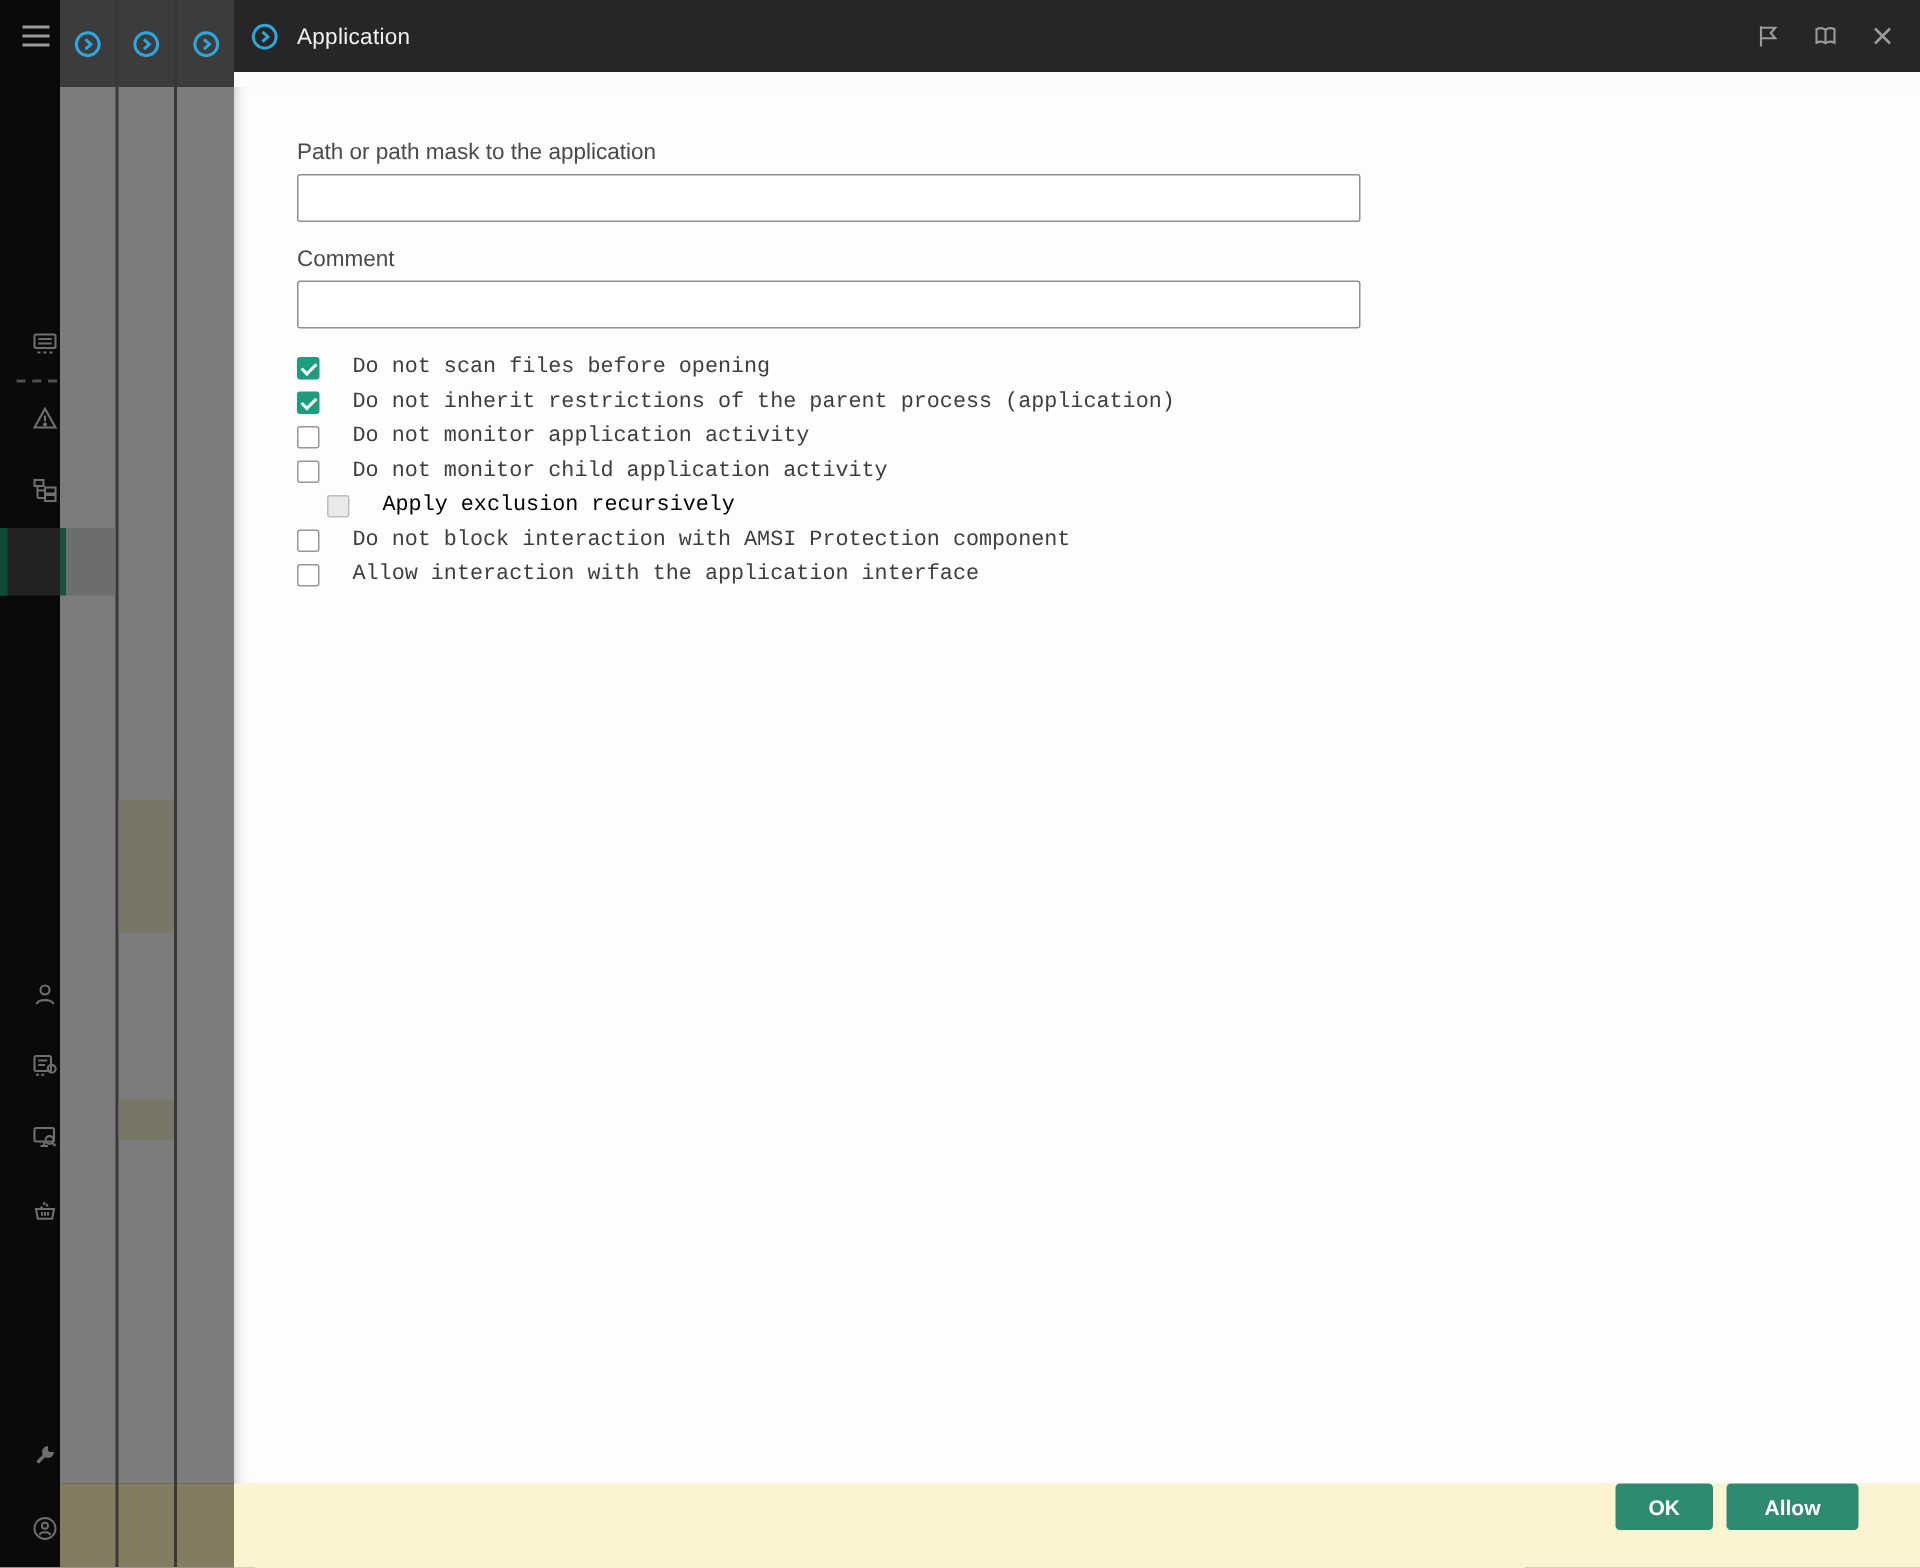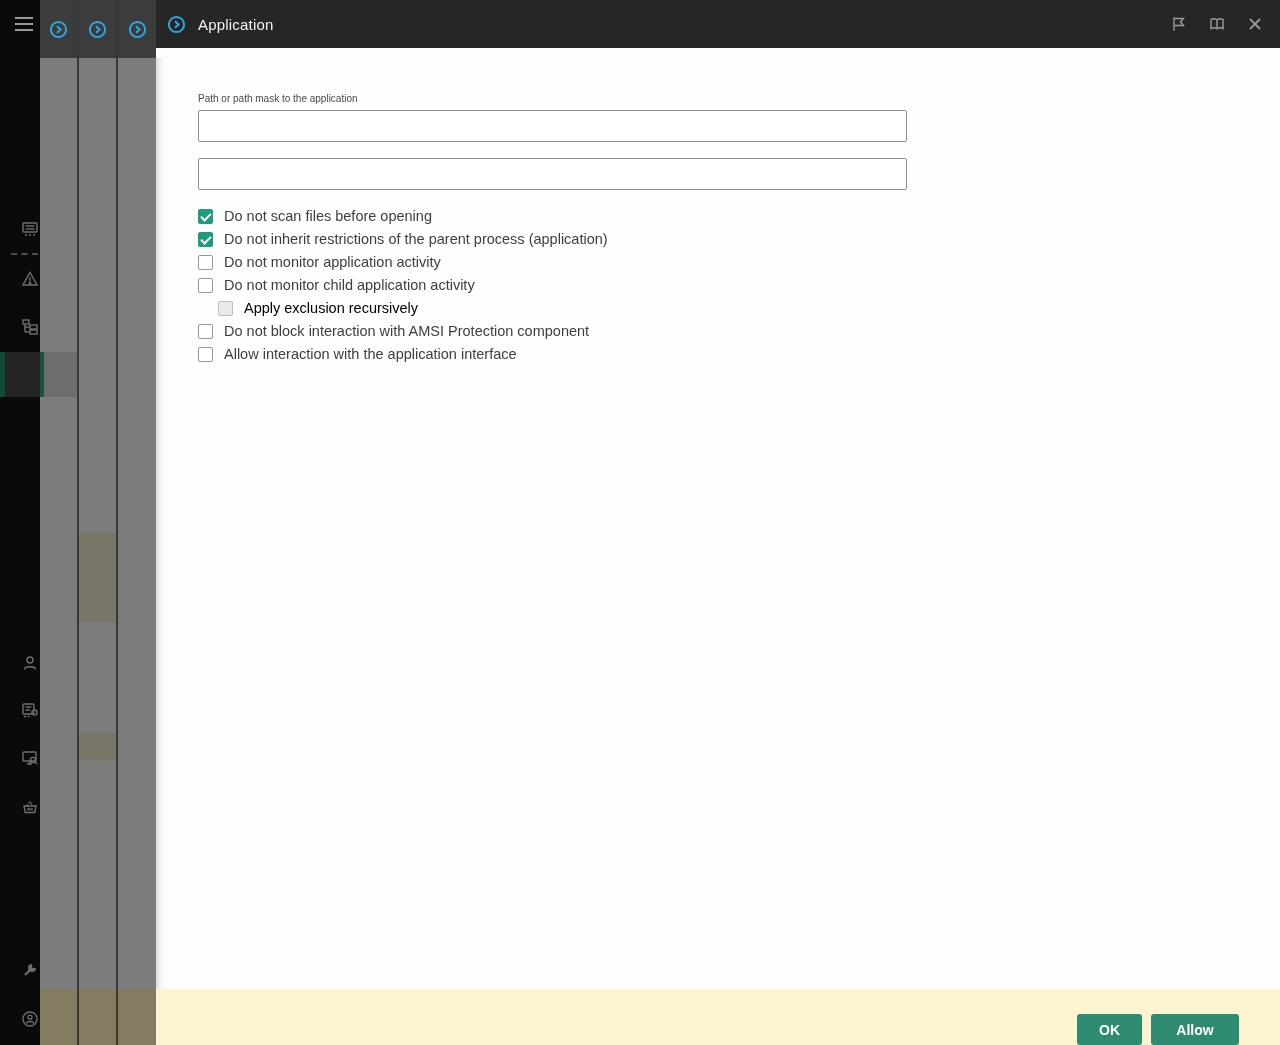--- a/index.html
+++ b/index.html
@@ -32,36 +32,36 @@
   
   .main { position:absolute; left:156px; top:0; width:1124px; height:1045px; z-index:6; }
   .titlebar { position:absolute; top:0; left:0; right:0; height:48px; background:#262626; display:flex; align-items:center; padding:0 17px 0 11px; }
   .dialog-ico { width:19px; height:19px; flex:0 0 auto; }
   .title-text { color:#f2f2f2; font-size:15px; margin-left:12px; letter-spacing:0.2px; flex:1 1 auto; }
   .tb-actions { display:flex; align-items:center; gap:22px; }
   .tb-btn { width:16px; height:16px; color:#9a9a9a; cursor:pointer; display:block; }
   .tb-btn svg { width:16px; height:16px; display:block; }
 
   .content { position:absolute; top:58px; left:0; right:0; bottom:56px; background:#fdfdfe; padding:35px 0 0 42px; box-shadow:inset 7px 0 9px -7px rgba(0,0,0,0.28); }
-  .field-label { font-size:10px; color:#4a4a4a; margin-bottom:6px; }
+  .field-label { font-size:15px; color:#4a4a4a; margin-bottom:6px; }
   .ti { width:709px; height:32px; border:1px solid #909090; border-radius:2px; background:#ffffff; font-size:14px; padding:0 8px; color:#333; outline:none; display:block; }
   .gap { height:16px; }
 
   .cb-list { margin-top:16px; }
   .cb-row { display:flex; align-items:center; height:20px; margin-bottom:3px; cursor:pointer; }
   .cb-row.indented { margin-left:20px; }
   .cb { position:relative; width:15px; height:15px; border:1px solid #979797; border-radius:2px; background:#fff; flex:0 0 auto; }
   .cb.checked { background:#1f9c7f; border-color:#1f9c7f; }
   .cb.checked::after { content:""; position:absolute; left:2px; top:3px; width:8px; height:4px;
       border-left:2px solid #fff; border-bottom:2px solid #fff; transform:rotate(-45deg); }
   .cb-row.disabled .cb { background:#e9e9e9; border-color:#bdbdbd; }
-  .cb-label { font-size:14.5px; color:#3e3e3e; margin-left:11px; white-space:nowrap; }
+  .cb-label { font-size:14.5px; color:#3e3e3e; margin-left:22px; white-space:nowrap;font-family:Liberation Mono, monospace; }
   .cb-row.disabled .cb-label { color:#000000; }
 
-  .footerbar { position:absolute; bottom:0; left:0; right:0; height:56px; background:#fcf4d0; display:flex; align-items:flex-end; justify-content:flex-end; gap:9px; padding-right:41px; }
+  .footerbar { position:absolute; bottom:0; left:0; right:0; height:56px; background:#fcf4d0; display:flex; align-items:flex-start; justify-content:flex-end; gap:9px; padding-right:41px; }
   .btn { height:31px; border:none; border-radius:3px; background:#2e8b72; color:#ffffff; font-size:14px; font-weight:600;
          font-family:"Liberation Sans", sans-serif; cursor:pointer; }
   .btn-ok { min-width:65px; }
   .btn-cancel { min-width:88px; }
 </style>
 </head>
 <body>
 
 <div class="screen">
 
@@ -216,20 +216,21 @@
           </svg>
         </span>
       </div>
     </div>
 
     <div class="content">
       <div class="field-label">Path or path mask to the application</div>
       <input class="ti" type="text" value="" style="">
 
       <div class="gap"></div>
+      <div class="field-label">Comment</div>
       <input class="ti" type="text" value="" style="">
 
       <div class="cb-list">
         <div class="cb-row">
           <span class="cb checked"></span>
           <span class="cb-label">Do not scan files before opening</span>
         </div>
         <div class="cb-row">
           <span class="cb checked"></span>
           <span class="cb-label">Do not inherit restrictions of the parent process (application)</span>

